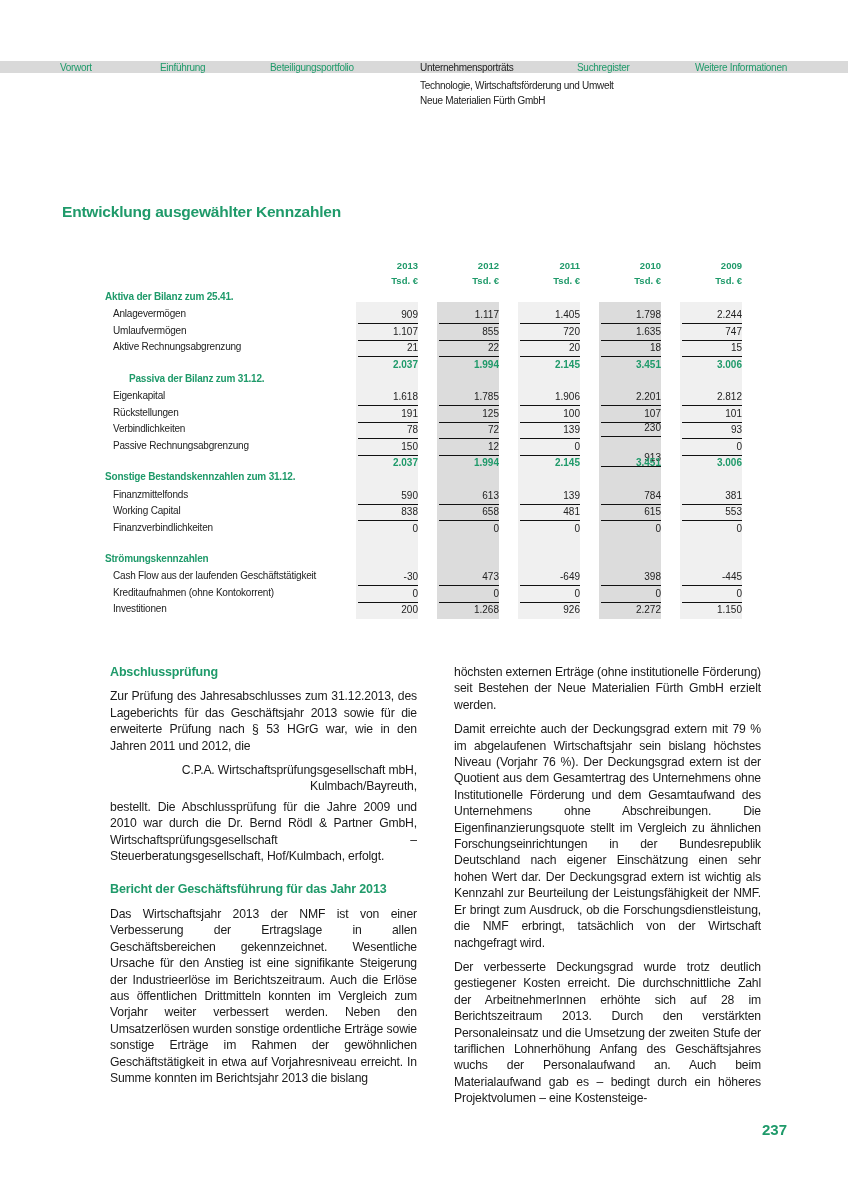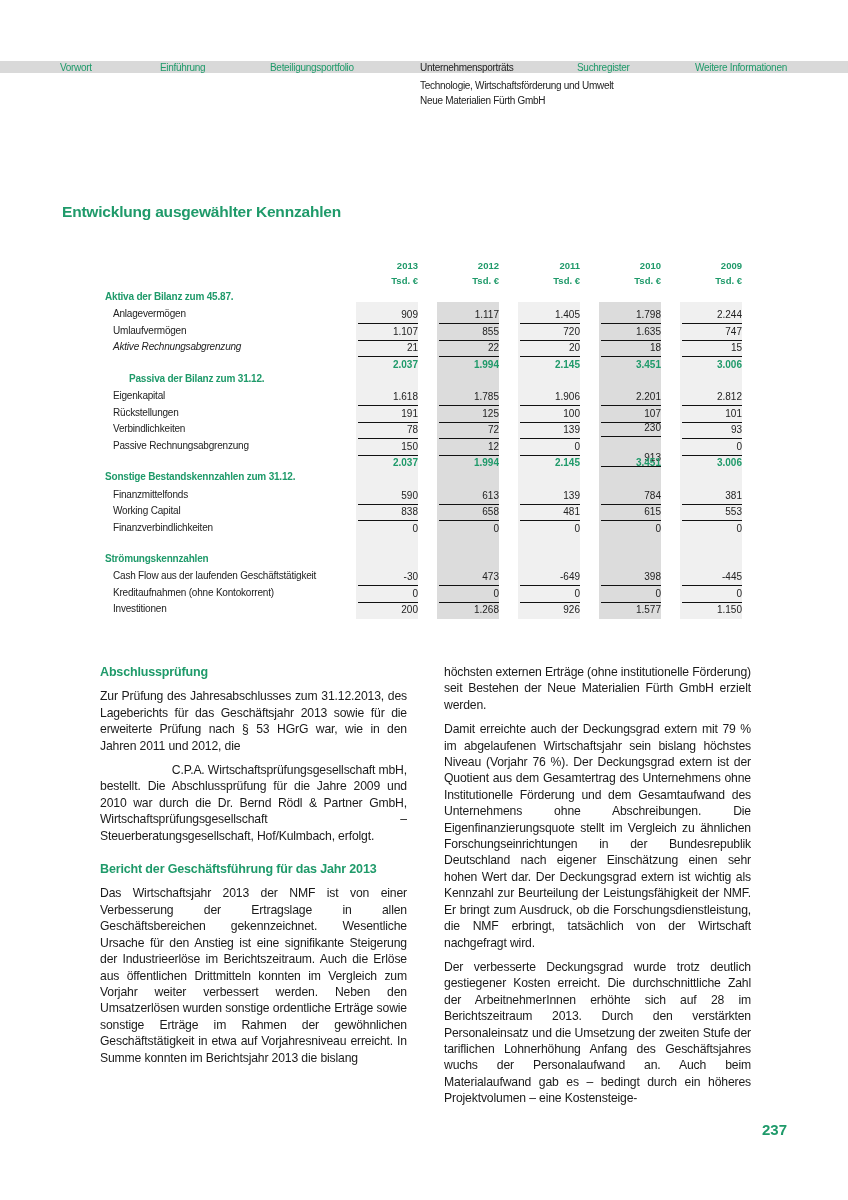--- a/index.html
+++ b/index.html
@@ -40,21 +40,21 @@
   }
   .cell {
     position: absolute; width: 60px; text-align: right; font-size: 10px; color: #222;
     height: 16px; line-height: 16px;
   }
   .cell.total { color: #1f9a6a; font-weight: bold; }
   .cell.ul { border-bottom: 1.5px solid #111; }
   
   .col-text {
     position: absolute; width: 307px; font-size: 12.2px; line-height: 16.4px;
-    text-align: justify; color: #1a1a1a; letter-spacing: -0.15px;
+    text-align: justify; color: #1a1a1a; letter-spacing: -0.15px; margin-left: 10px;
   }
   .col-text p { margin: 0 0 8px 0; }
   .col-text h3 {
     margin: 0 0 8px 0; font-size: 12.5px; font-weight: bold; color: #1f9a6a;
   }
   .col-text .center { text-align: right; margin-bottom: 4px; }
   .page-num {
     position: absolute; left: 762px; top: 1121px; font-size: 15px; font-weight: bold;
     color: #1f9a6a;
   }
@@ -84,34 +84,34 @@
     <div class="year-head" style="left: 439px; top: 273px;">Tsd. €</div>
     <div class="col-bg" style="left: 518px; width: 62px; background: rgb(240, 240, 240);"></div>
     <div class="year-head" style="left: 520px; top: 258px;">2011</div>
     <div class="year-head" style="left: 520px; top: 273px;">Tsd. €</div>
     <div class="col-bg" style="left: 599px; width: 62px; background: rgb(220, 220, 220);"></div>
     <div class="year-head" style="left: 601px; top: 258px;">2010</div>
     <div class="year-head" style="left: 601px; top: 273px;">Tsd. €</div>
     <div class="col-bg" style="left: 680px; width: 62px; background: rgb(240, 240, 240);"></div>
     <div class="year-head" style="left: 682px; top: 258px;">2009</div>
     <div class="year-head" style="left: 682px; top: 273px;">Tsd. €</div>
-    <div class="grp-label" style="top: 291px;">Aktiva der Bilanz zum 45.87.</div>
+    <div class="grp-label" style="top: 291px;">Aktiva der Bilanz zum 25.41.</div>
     <div class="row-label" style="top: 308.4px;">Anlagevermögen</div>
     <div class="cell ul" style="left: 358px; top: 307.4px;">909</div>
     <div class="cell ul" style="left: 439px; top: 307.4px;">1.117</div>
     <div class="cell ul" style="left: 520px; top: 307.4px;">1.405</div>
     <div class="cell ul" style="left: 601px; top: 307.4px;">1.798</div>
     <div class="cell ul" style="left: 682px; top: 307.4px;">2.244</div>
     <div class="row-label" style="top: 324.8px;">Umlaufvermögen</div>
     <div class="cell ul" style="left: 358px; top: 323.8px;">1.107</div>
     <div class="cell ul" style="left: 439px; top: 323.8px;">855</div>
     <div class="cell ul" style="left: 520px; top: 323.8px;">720</div>
     <div class="cell ul" style="left: 601px; top: 323.8px;">1.635</div>
     <div class="cell ul" style="left: 682px; top: 323.8px;">747</div>
-    <div class="row-label" style="top: 341.2px; font-style: italic;">Aktive Rechnungsabgrenzung</div>
+    <div class="row-label" style="top: 341.2px;">Aktive Rechnungsabgrenzung</div>
     <div class="cell ul" style="left: 358px; top: 340.2px;">21</div>
     <div class="cell ul" style="left: 439px; top: 340.2px;">22</div>
     <div class="cell ul" style="left: 520px; top: 340.2px;">20</div>
     <div class="cell ul" style="left: 601px; top: 340.2px;">18</div>
     <div class="cell ul" style="left: 682px; top: 340.2px;">15</div>
     <div class="cell total" style="left: 358px; top: 356.6px;">2.037</div>
     <div class="cell total" style="left: 439px; top: 356.6px;">1.994</div>
     <div class="cell total" style="left: 520px; top: 356.6px;">2.145</div>
     <div class="cell total" style="left: 601px; top: 356.6px;">3.451</div>
     <div class="cell total" style="left: 682px; top: 356.6px;">3.006</div>
@@ -174,28 +174,29 @@
     <div class="row-label" style="top: 586.8px;">Kreditaufnahmen (ohne Kontokorrent)</div>
     <div class="cell ul" style="left: 358px; top: 585.8px;">0</div>
     <div class="cell ul" style="left: 439px; top: 585.8px;">0</div>
     <div class="cell ul" style="left: 520px; top: 585.8px;">0</div>
     <div class="cell ul" style="left: 601px; top: 585.8px;">0</div>
     <div class="cell ul" style="left: 682px; top: 585.8px;">0</div>
     <div class="row-label" style="top: 603.2px;">Investitionen</div>
     <div class="cell" style="left: 358px; top: 602.2px;">200</div>
     <div class="cell" style="left: 439px; top: 602.2px;">1.268</div>
     <div class="cell" style="left: 520px; top: 602.2px;">926</div>
-    <div class="cell" style="left: 601px; top: 602.2px;">1.577</div>
+    <div class="cell" style="left: 601px; top: 602.2px;">2.272</div>
     <div class="cell" style="left: 682px; top: 602.2px;">1.150</div>
   </div>
 
 <div class="col-text" style="left:100px; top:664px;">
   <h3>Abschlussprüfung</h3>
   <p>Zur Prüfung des Jahresabschlusses zum 31.12.2013, des Lageberichts für das Geschäftsjahr 2013 sowie für die erweiterte Prüfung nach § 53 HGrG war, wie in den Jahren 2011 und 2012, die</p>
   <div class="center" style="margin-bottom:0">C.P.A. Wirtschaftsprüfungsgesellschaft mbH,</div>
+  <div class="center">Kulmbach/Bayreuth,</div>
   <p style="margin-bottom:17px">bestellt. Die Abschlussprüfung für die Jahre 2009 und 2010 war durch die Dr. Bernd Rödl &amp; Partner GmbH, Wirtschaftsprüfungsgesellschaft – Steuerberatungsgesellschaft, Hof/Kulmbach, erfolgt.</p>
   <h3>Bericht der Geschäftsführung für das Jahr 2013</h3>
   <p>Das Wirtschaftsjahr 2013 der NMF ist von einer Verbesserung der Ertragslage in allen Geschäftsbereichen gekennzeichnet. Wesentliche Ursache für den Anstieg ist eine signifikante Steigerung der Industrieerlöse im Berichtszeitraum. Auch die Erlöse aus öffentlichen Drittmitteln konnten im Vergleich zum Vorjahr weiter verbessert werden. Neben den Umsatzerlösen wurden sonstige ordentliche Erträge sowie sonstige Erträge im Rahmen der gewöhnlichen Geschäftstätigkeit in etwa auf Vorjahresniveau erreicht. In Summe konnten im Berichtsjahr 2013 die bislang</p>
 </div>
 
 <div class="col-text" style="left:444px; top:664px;">
   <p>höchsten externen Erträge (ohne institutionelle Förderung) seit Bestehen der Neue Materialien Fürth GmbH erzielt werden.</p>
   <p>Damit erreichte auch der Deckungsgrad extern mit 79 % im abgelaufenen Wirtschaftsjahr sein bislang höchstes Niveau (Vorjahr 76 %). Der Deckungsgrad extern ist der Quotient aus dem Gesamtertrag des Unternehmens ohne Institutionelle Förderung und dem Gesamtaufwand des Unternehmens ohne Abschreibungen. Die Eigenfinanzierungsquote stellt im Vergleich zu ähnlichen Forschungseinrichtungen in der Bundesrepublik Deutschland nach eigener Einschätzung einen sehr hohen Wert dar. Der Deckungsgrad extern ist wichtig als Kennzahl zur Beurteilung der Leistungsfähigkeit der NMF. Er bringt zum Ausdruck, ob die Forschungsdienstleistung, die NMF erbringt, tatsächlich von der Wirtschaft nachgefragt wird.</p>
   <p>Der verbesserte Deckungsgrad wurde trotz deutlich gestiegener Kosten erreicht. Die durchschnittliche Zahl der ArbeitnehmerInnen erhöhte sich auf 28 im Berichtszeitraum 2013. Durch den verstärkten Personaleinsatz und die Umsetzung der zweiten Stufe der tariflichen Lohnerhöhung Anfang des Geschäftsjahres wuchs der Personalaufwand an. Auch beim Materialaufwand gab es – bedingt durch ein höheres Projektvolumen – eine Kostensteige-</p>
 </div>

